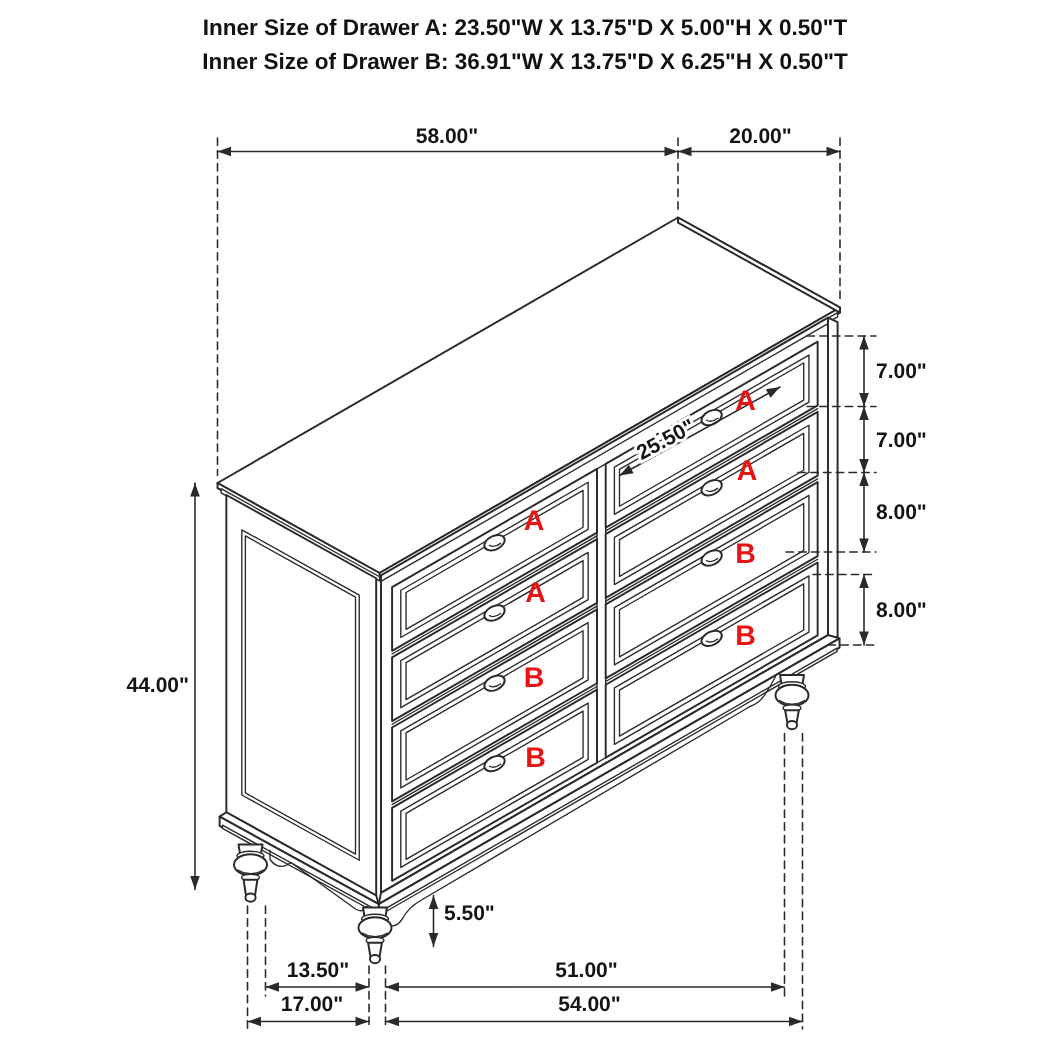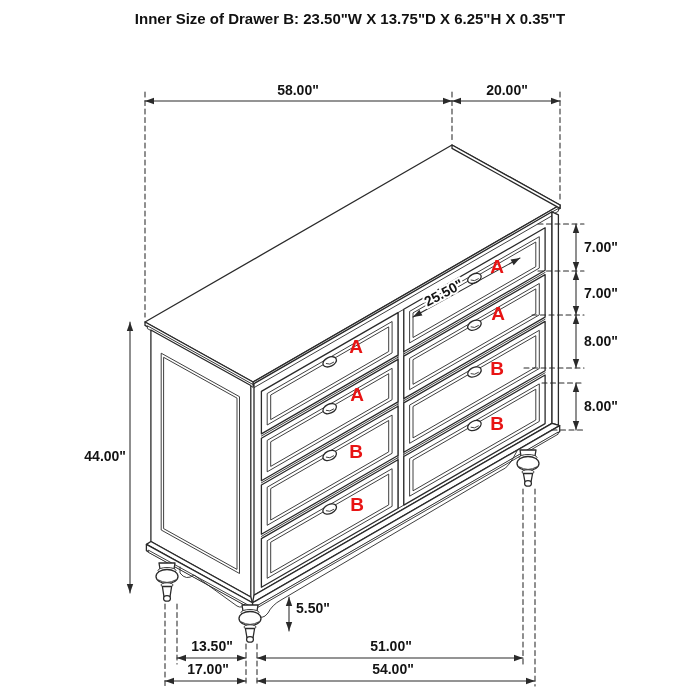--- a/index.html
+++ b/index.html
@@ -16,21 +16,22 @@
   .arr{fill:var(--line,#2a2a2a);stroke:none;}
   text{font-family:"Liberation Sans","DejaVu Sans",sans-serif;font-size:14px;font-weight:bold;fill:#141414;}
   text.red{font-size:19px;fill:var(--red,#e81414);}
   text.halo{stroke:#fff;stroke-width:4;paint-order:stroke;}
 </style>
 </head>
 <body>
 
 <div class="stage">
   <div class="title">
-    <div>Inner Size of Drawer B: 23.50"W X 13.75"D X 6.25"H X 0.35"T</div>
+    <div>Inner Size of Drawer A: 23.50"W X 13.75"D X 5.00"H X 0.50"T</div>
+    <div>Inner Size of Drawer B: 36.91"W X 13.75"D X 6.25"H X 0.50"T</div>
   </div>
   <svg id="d" width="700" height="700" viewBox="0 0 700 700">
       <g>
         <polygon points="145.0,322.0 452.0,145.0 560.0,205.0 253.0,382.0" class="fw"></polygon>
         <polygon points="253.0,382.0 560.0,205.0 560.0,208.4 253.0,385.4" class="fw"></polygon>
         <polygon points="145.0,322.0 253.0,382.0 253.0,385.4 145.0,325.4" class="fw"></polygon>
         <polygon points="452.0,145.0 560.0,205.0 560.0,208.4 452.0,148.4" class="fw"></polygon>
         <polygon points="253.8,384.0 558.4,208.4 558.4,211.2 253.8,386.8" class="fw thin"></polygon>
         <polygon points="147.4,325.8 253.0,384.5 253.0,387.3 147.4,328.6" class="fw thin"></polygon>
       </g>

